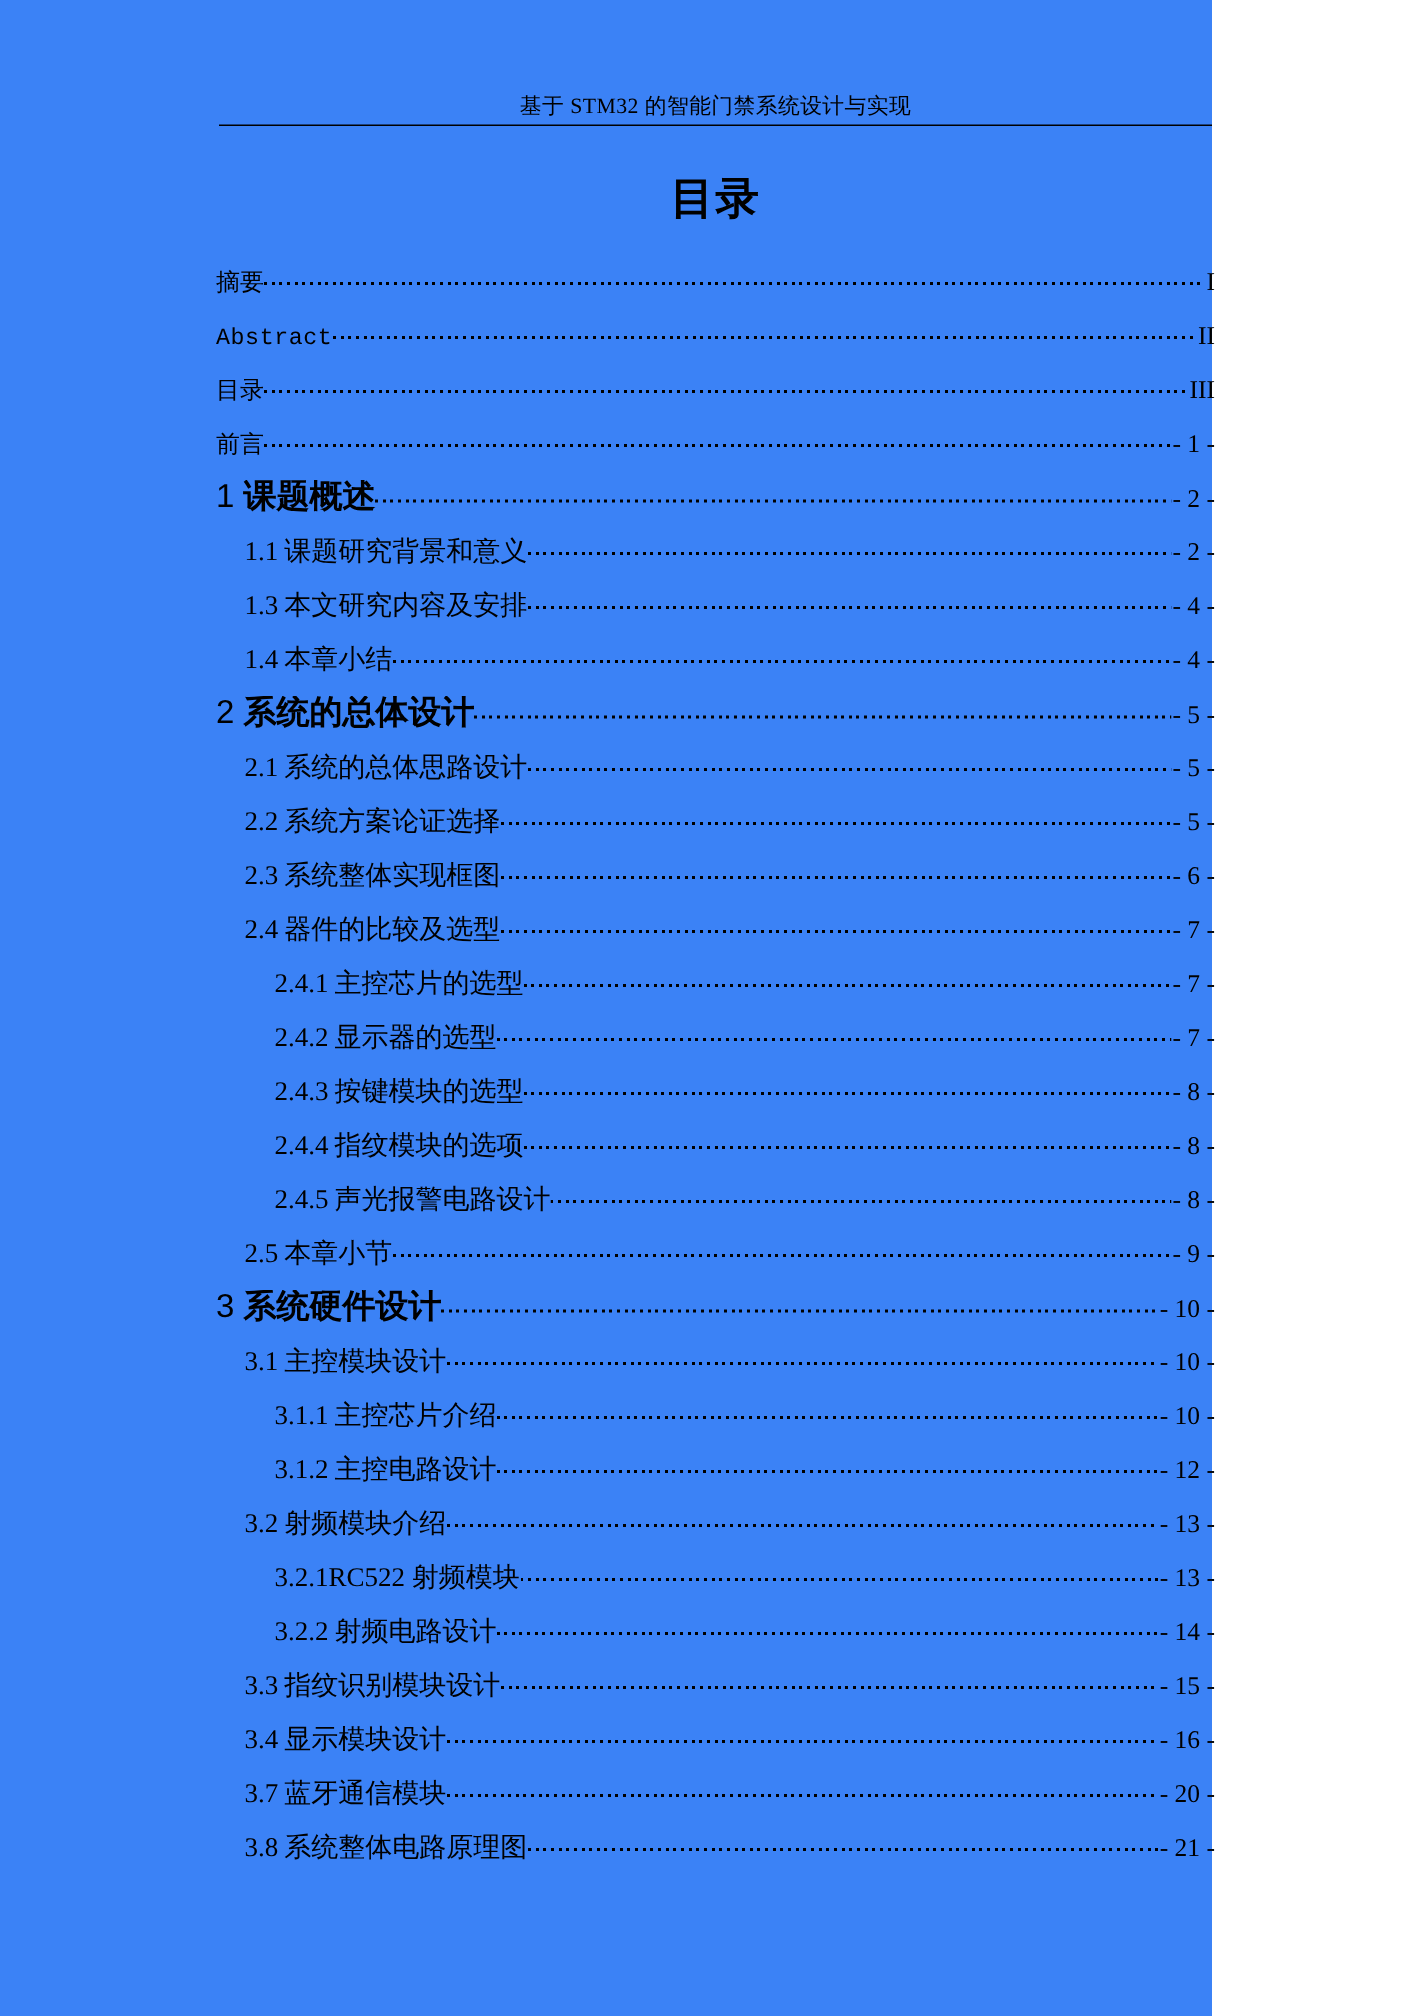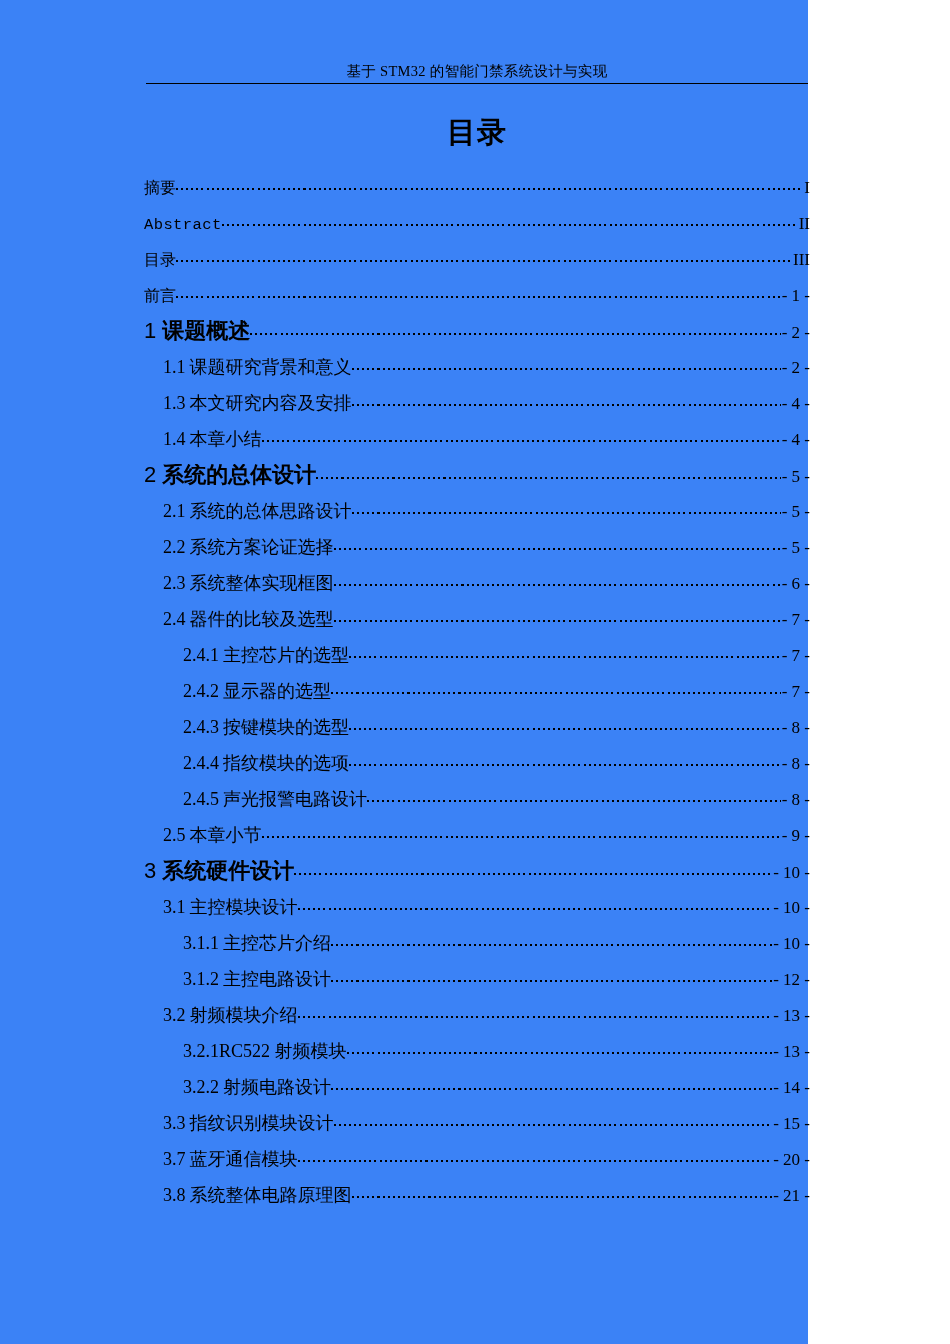--- a/index.html
+++ b/index.html
@@ -297,20 +297,25 @@
         <span class="toc-label"><span class="num">3.2.2</span><span>射频电路设计</span></span>
         <span class="leader"></span>
         <span class="toc-page">- 14 -</span>
       </div>
       <div class="toc-row lvl-2">
         <span class="toc-label"><span class="num">3.3</span><span>指纹识别模块设计</span></span>
         <span class="leader"></span>
         <span class="toc-page">- 15 -</span>
       </div>
       <div class="toc-row lvl-2">
+        <span class="toc-label"><span class="num">3.4</span><span>显示模块设计</span></span>
+        <span class="leader"></span>
+        <span class="toc-page">- 16 -</span>
+      </div>
+      <div class="toc-row lvl-2">
         <span class="toc-label"><span class="num">3.7</span><span>蓝牙通信模块</span></span>
         <span class="leader"></span>
         <span class="toc-page">- 20 -</span>
       </div>
       <div class="toc-row lvl-2">
         <span class="toc-label"><span class="num">3.8</span><span>系统整体电路原理图</span></span>
         <span class="leader"></span>
         <span class="toc-page">- 21 -</span>
       </div>
     </div>

